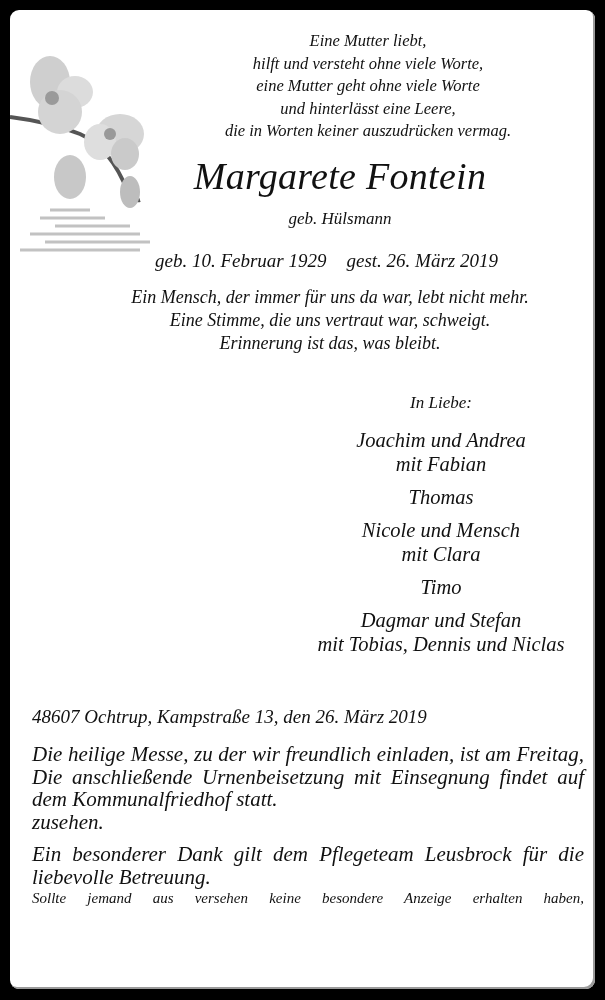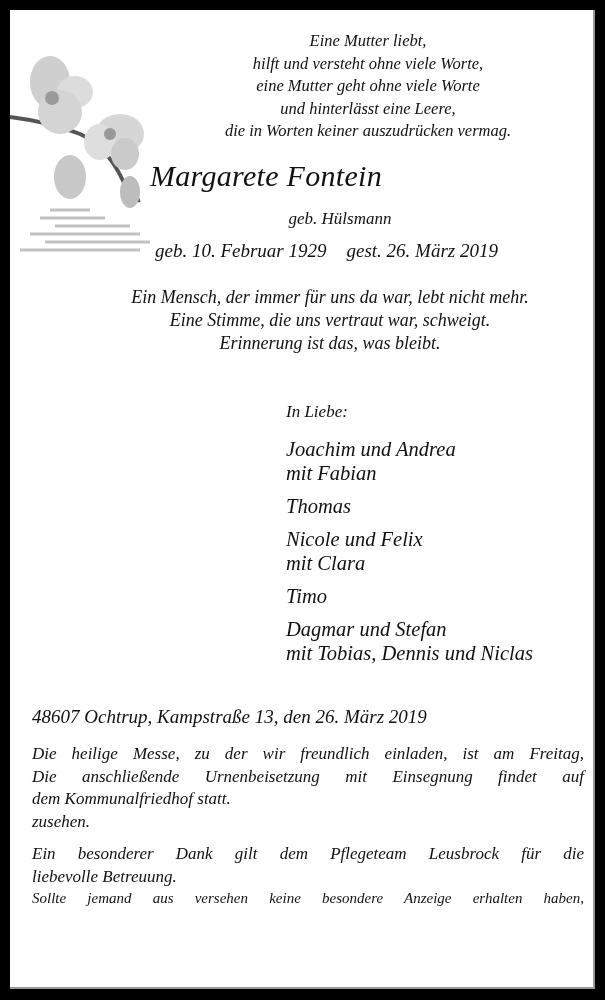--- a/index.html
+++ b/index.html
@@ -4,45 +4,46 @@
 <style>
   html, body { margin: 0; padding: 0; }
   body {
     width: 605px; height: 1000px; background: #000; position: relative; overflow: hidden;
     font-family: "DejaVu Serif", "Liberation Serif", serif;
   }
   .card {
     position: absolute; left: 10px; top: 10px; width: 585px; height: 979px;
     background: #fff; box-shadow: inset -2px -2px 0 #9a9a9a;
     color: #111;
+    border-radius: 9px;
   }
   .serif { font-family: "Liberation Serif", "DejaVu Serif", serif; font-style: italic; }
   .motto {
     position: absolute; right: 17px; top: 20px; width: 420px;
     text-align: center; font-size: 16.5px; line-height: 22.5px;
   }
   .orchid { position: absolute; left: 0; top: 32px; width: 150px; height: 220px; }
   .name {
-    position: absolute; left: 140px; top: 143px; width: 380px; 
-    font-size: 30px; line-height: 46px; font-style: italic; font-weight: 500;
+    position: absolute; left: 140px; top: 143px; width: 380px; text-align: center;
+    font-size: 38px; line-height: 46px; font-style: italic; font-weight: 500;
     letter-spacing: 0.3px;
   }
   .maiden { position: absolute; left: 140px; top: 199px; width: 380px; text-align: center; font-size: 17px; }
-  .dates { position: absolute; left: 145px; top: 230px; width: 390px; font-size: 19px; white-space: nowrap; }
+  .dates { position: absolute; left: 145px; top: 240px; width: 390px; font-size: 19px; white-space: nowrap; }
   .dates span + span { margin-left: 20px; }
   .verse {
     position: absolute; left: 70px; top: 276px; width: 500px; text-align: center;
     font-size: 18px; line-height: 23px;
   }
-  .mourners { position: absolute; left: 276px; top: 391px; width: 310px; }
+  .mourners { position: absolute; left: 276px; top: 382px; width: 310px; text-align: center; }
   .mourners .intro { font-size: 17px; line-height: 22px; margin-bottom: 14px; }
   .group { font-size: 20.5px; line-height: 24px; margin-bottom: 9px; }
   .bottom { position: absolute; left: 22px; top: 695px; width: 552px; }
   .addr { font-size: 19px; line-height: 24px; margin-bottom: 14px; }
-  .para { font-size: 17px; line-height: 22.5px; text-align: justify; }
+  .para { font-size: 21px; line-height: 22.5px; text-align: justify; }
   .gap { height: 10px; }
   .note { font-size: 15px; line-height: 20px; text-align: justify; margin-top: 0; }
   .line { display: block; }
   .justify-line { display: block; text-align: justify; text-align-last: justify; }
 </style>
 </head>
 <body>
 
 <div class="card">
 
@@ -93,21 +94,21 @@
   <div class="mourners serif">
     <div class="intro">In Liebe:</div>
     <div class="group">
       <span class="line">Joachim und Andrea</span>
       <span class="line">mit Fabian</span>
     </div>
     <div class="group">
       <span class="line">Thomas</span>
     </div>
     <div class="group">
-      <span class="line">Nicole und Felix</span>
+      <span class="line">Nicole und Mensch</span>
       <span class="line">mit Clara</span>
     </div>
     <div class="group">
       <span class="line">Timo</span>
     </div>
     <div class="group">
       <span class="line">Dagmar und Stefan</span>
       <span class="line">mit Tobias, Dennis und Niclas</span>
     </div>
   </div>

